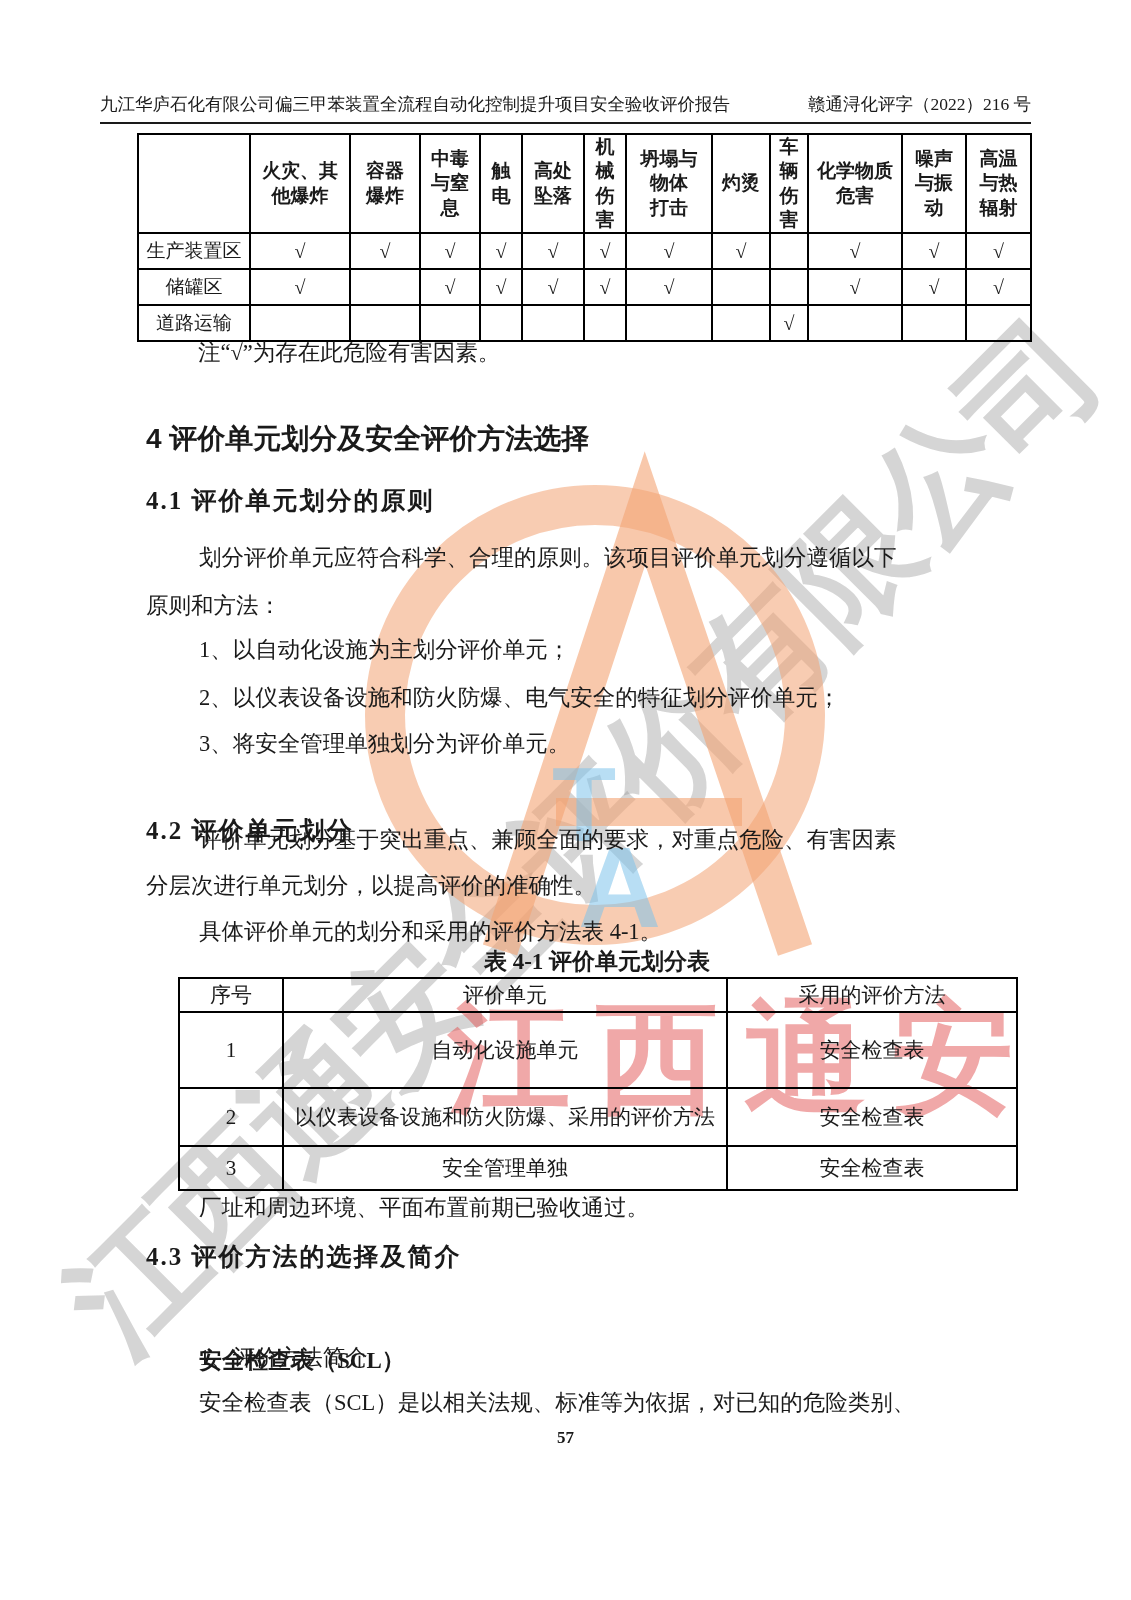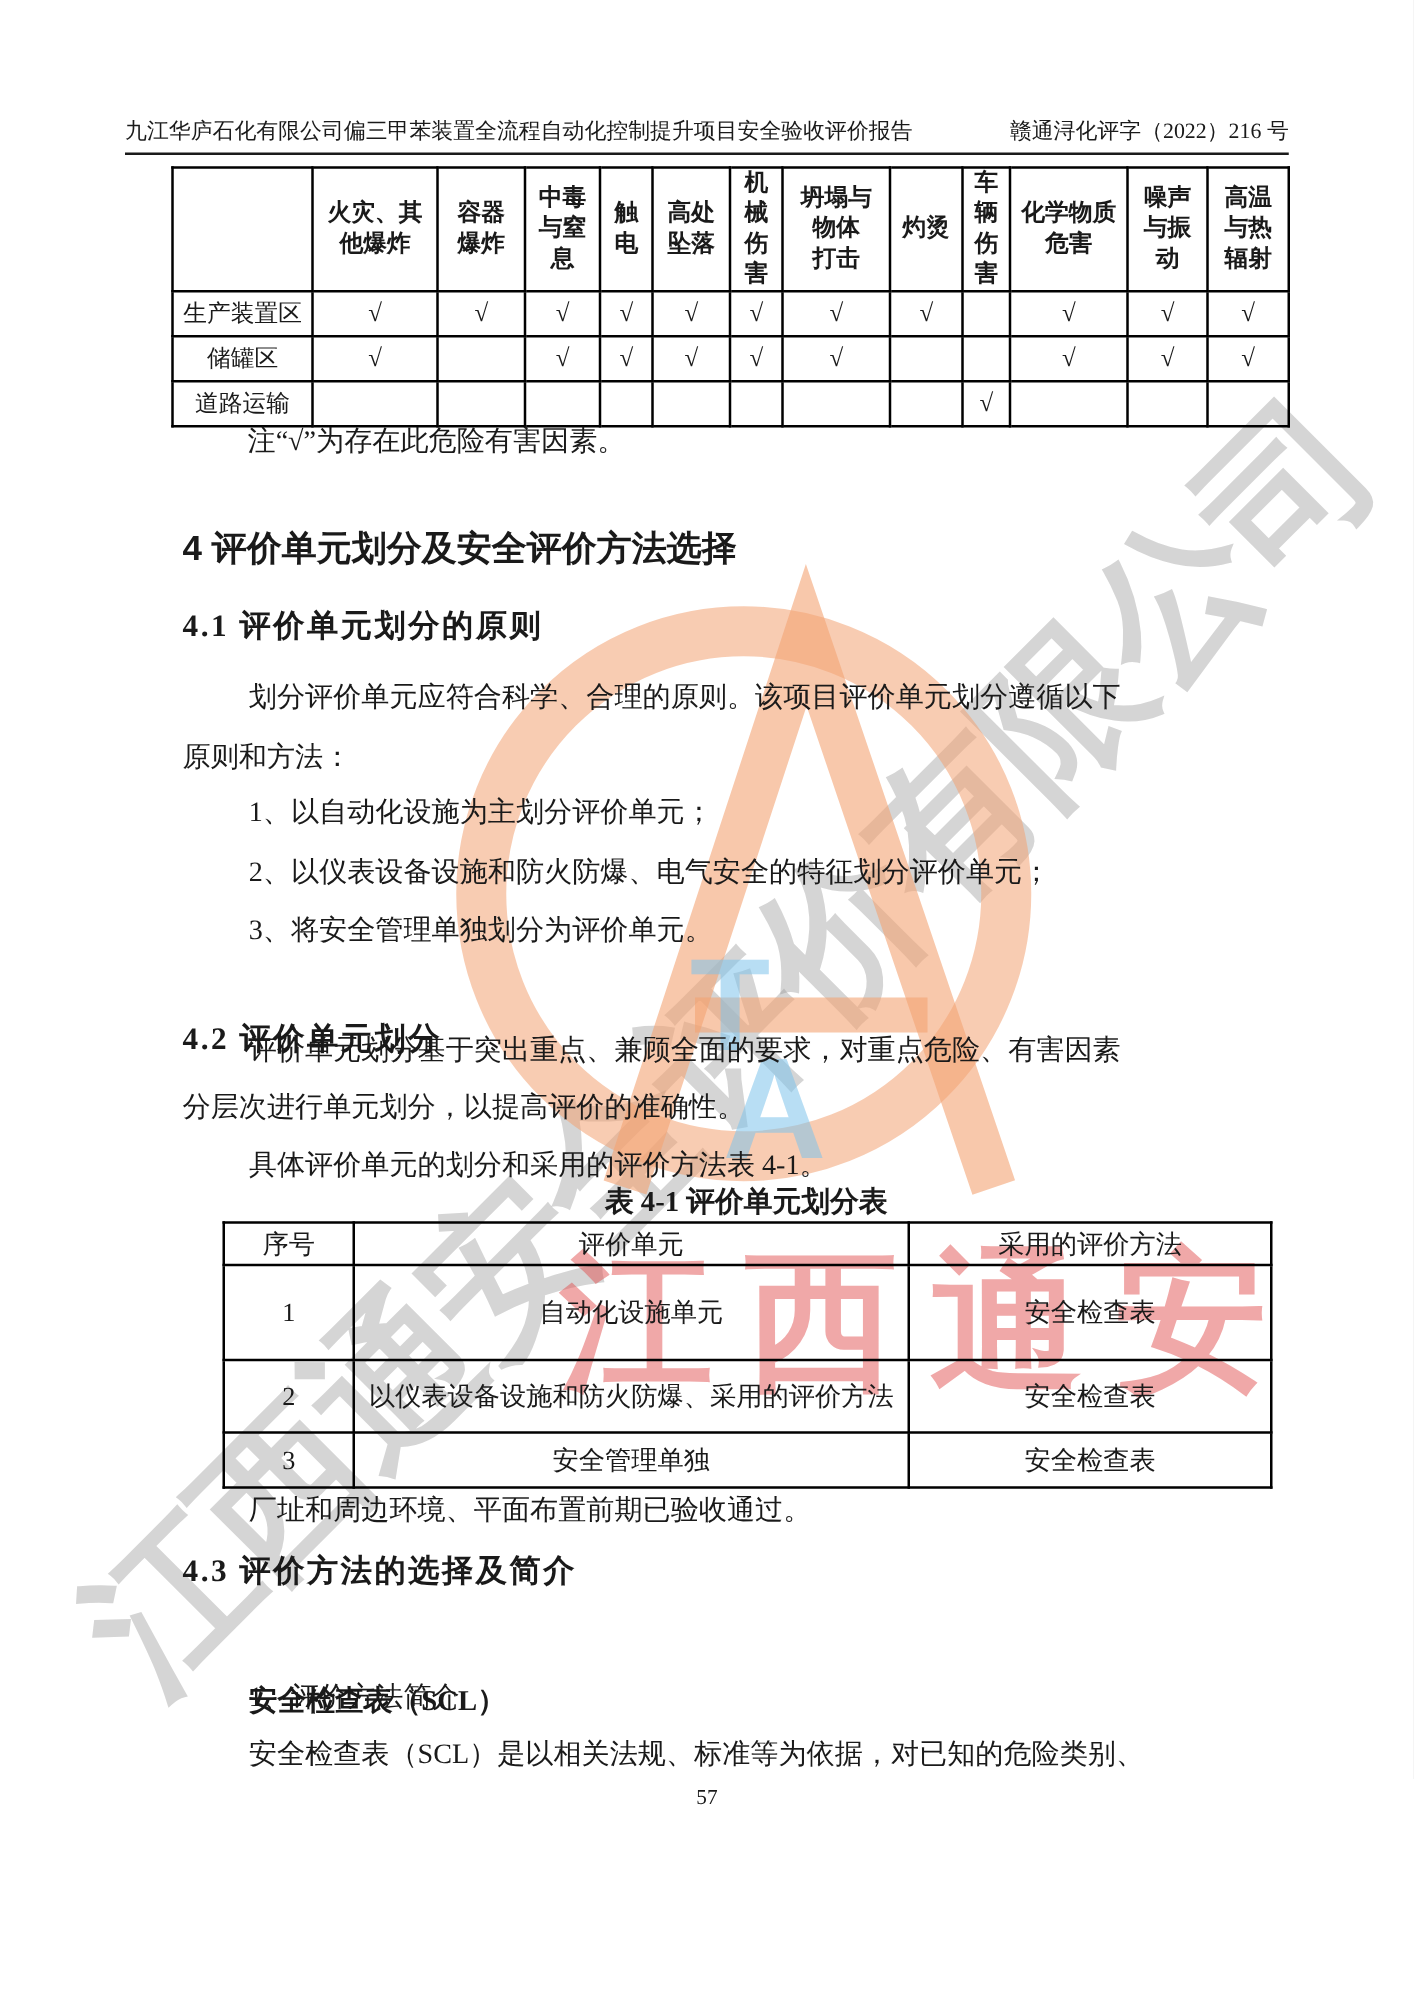--- a/index.html
+++ b/index.html
@@ -68,21 +68,21 @@
     border:2px solid #000; text-align:center; vertical-align:middle;
     font-size:21px; padding:0;
   }
   .t41 thead tr { height:34px; }
   .t41 thead th { font-weight:normal;border-radius:17px; }
   .t41 tbody td { font-weight:normal; }
   .t41 tbody tr:nth-child(1) { height:76px; }
   .t41 tbody tr:nth-child(2) { height:58px; }
   .t41 tbody tr:nth-child(3) { height:44px; }
 
-  .page-number { left:0; top:1428px; width:100%; text-align:center; font-size:17px; }
+  .page-number { left:0; top:1428px; width:100%; text-align:center; font-size:17px;font-weight:bold; }
 </style>
 </head>
 <body>
 
 <div class="page">
 
   <div class="layer-wm">
     <div class="wm-company">江西通安全评价有限公司</div>
 
     <svg class="abs" style="left:0;top:0;" width="1131" height="1600" viewBox="0 0 1131 1600">

